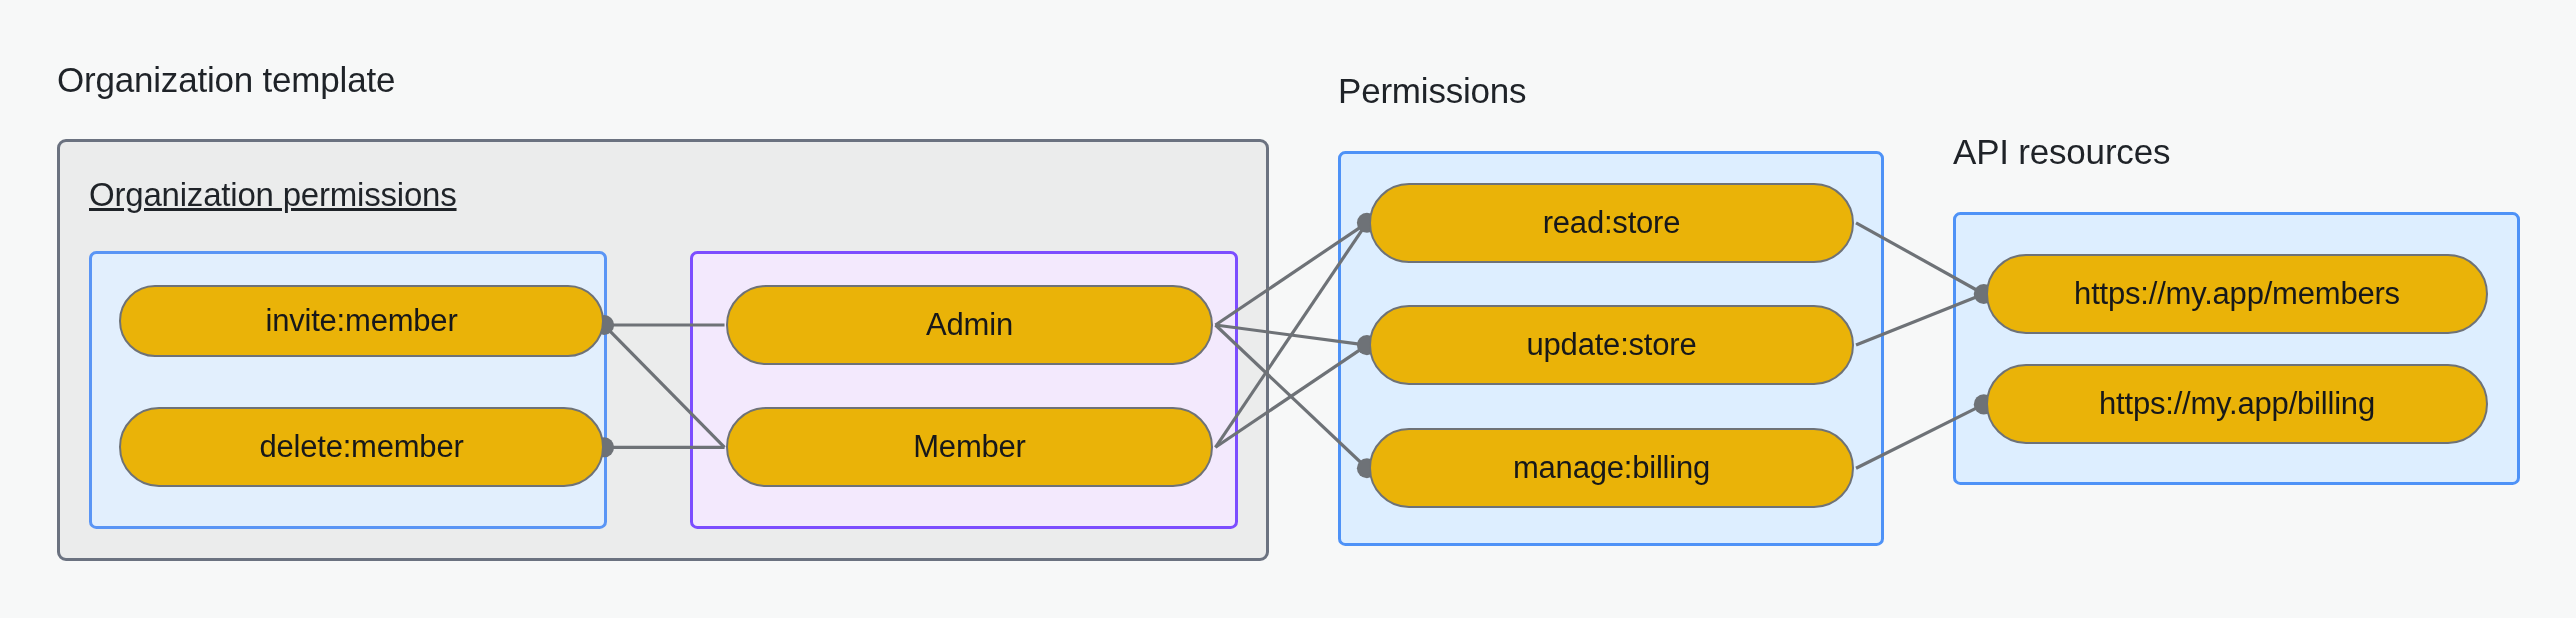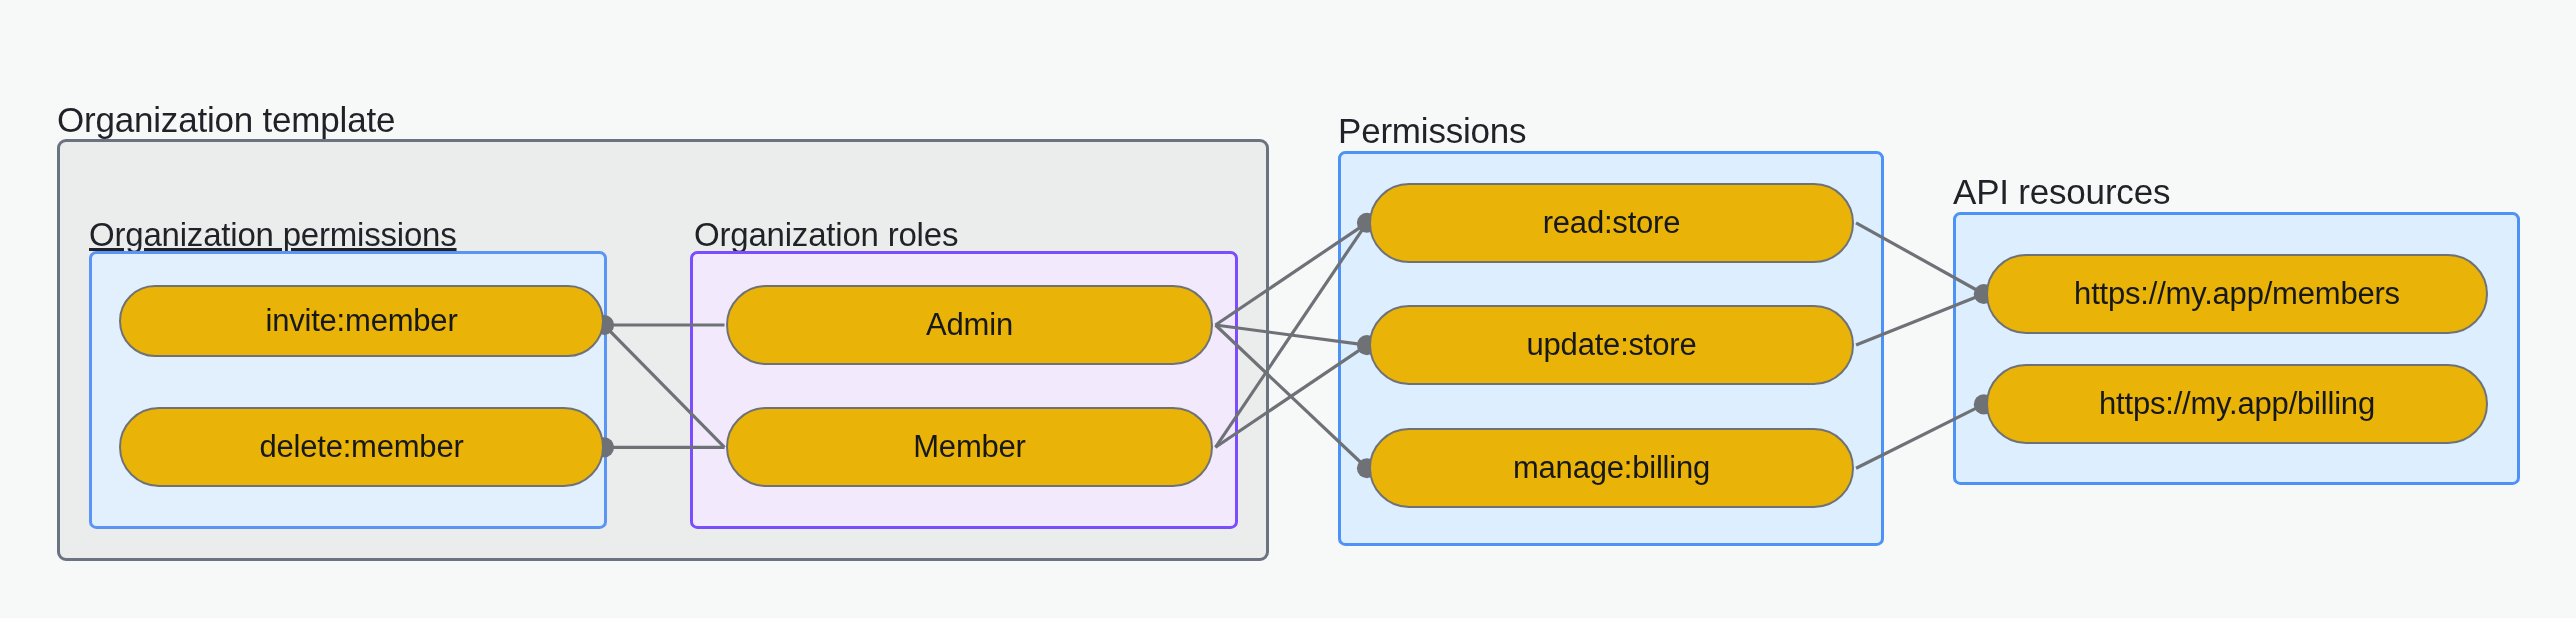--- a/index.html
+++ b/index.html
@@ -14,21 +14,20 @@
 
   
   .group{position:absolute;box-sizing:border-box;}
   .group-title{
     position:absolute;
     color:#1f2328;
     font-size:35px;
     line-height:40px;
     white-space:nowrap;
     letter-spacing:-0.2px;
-    margin-top:40px;
   }
 
   .outer-tpl{
     left:57px;top:139px;width:1212px;height:422px;
     background:#ebecec;
     border:3.7px solid #6b7280;
     border-radius:9px;
   }
   .box-orgperms{
     left:89px;top:251px;width:518px;height:278px;
@@ -138,21 +137,20 @@
 
   <div class="group-title t-tpl">Organization template</div>
   <div class="group outer-tpl"></div>
 
   <div class="group-title t-orgperms">Organization permissions</div>
   <div class="group box-orgperms"></div>
 
   <div class="node n-invite">invite:member</div>
   <div class="node n-delete">delete:member</div>
 
-  <div class="group-title t-orgroles">Organization roles</div>
   <div class="group box-orgroles"></div>
 
   <div class="node n-member">Member</div>
   <div class="node n-admin">Admin</div>
 
   <div class="group-title t-perms">Permissions</div>
   <div class="group box-perms"></div>
 
   <div class="node n-read">read:store</div>
   <div class="node n-update">update:store</div>

